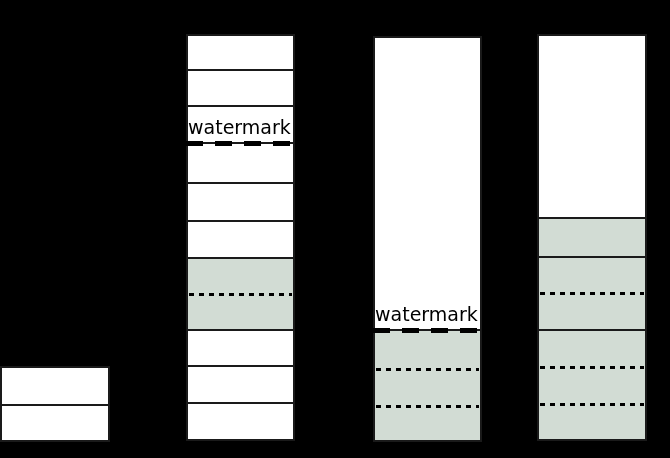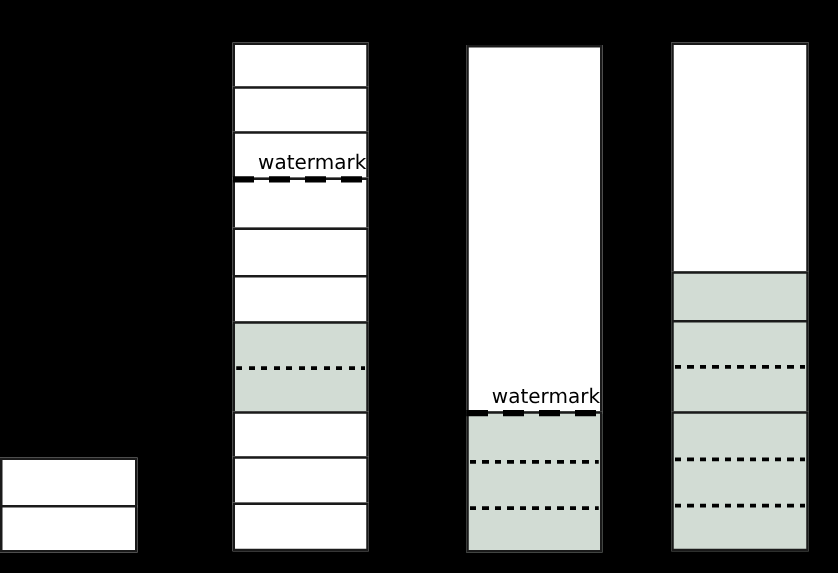--- a/index.html
+++ b/index.html
@@ -47,22 +47,22 @@
     height: 5px;
     background: repeating-linear-gradient(90deg,
       var(--line, #000) 0 17px, transparent 17px 29px);
     z-index: 3;
   }
   .watermark-label {
     position: absolute;
     left: 0;
     right: 0;
     bottom: 3px;
-    text-align: right;
-    font-size: 16px;
+    text-align: left;
+    font-size: 19px;
     line-height: 1.15;
     color: var(--line, #000);
     z-index: 2;
   }
 </style>
 </head>
 <body>
 
 <div class="stage" style="width: 670px; height: 458px;">
     <div class="column" style="left: 0px; top: 367px; width: 110px; height: 76px;">

